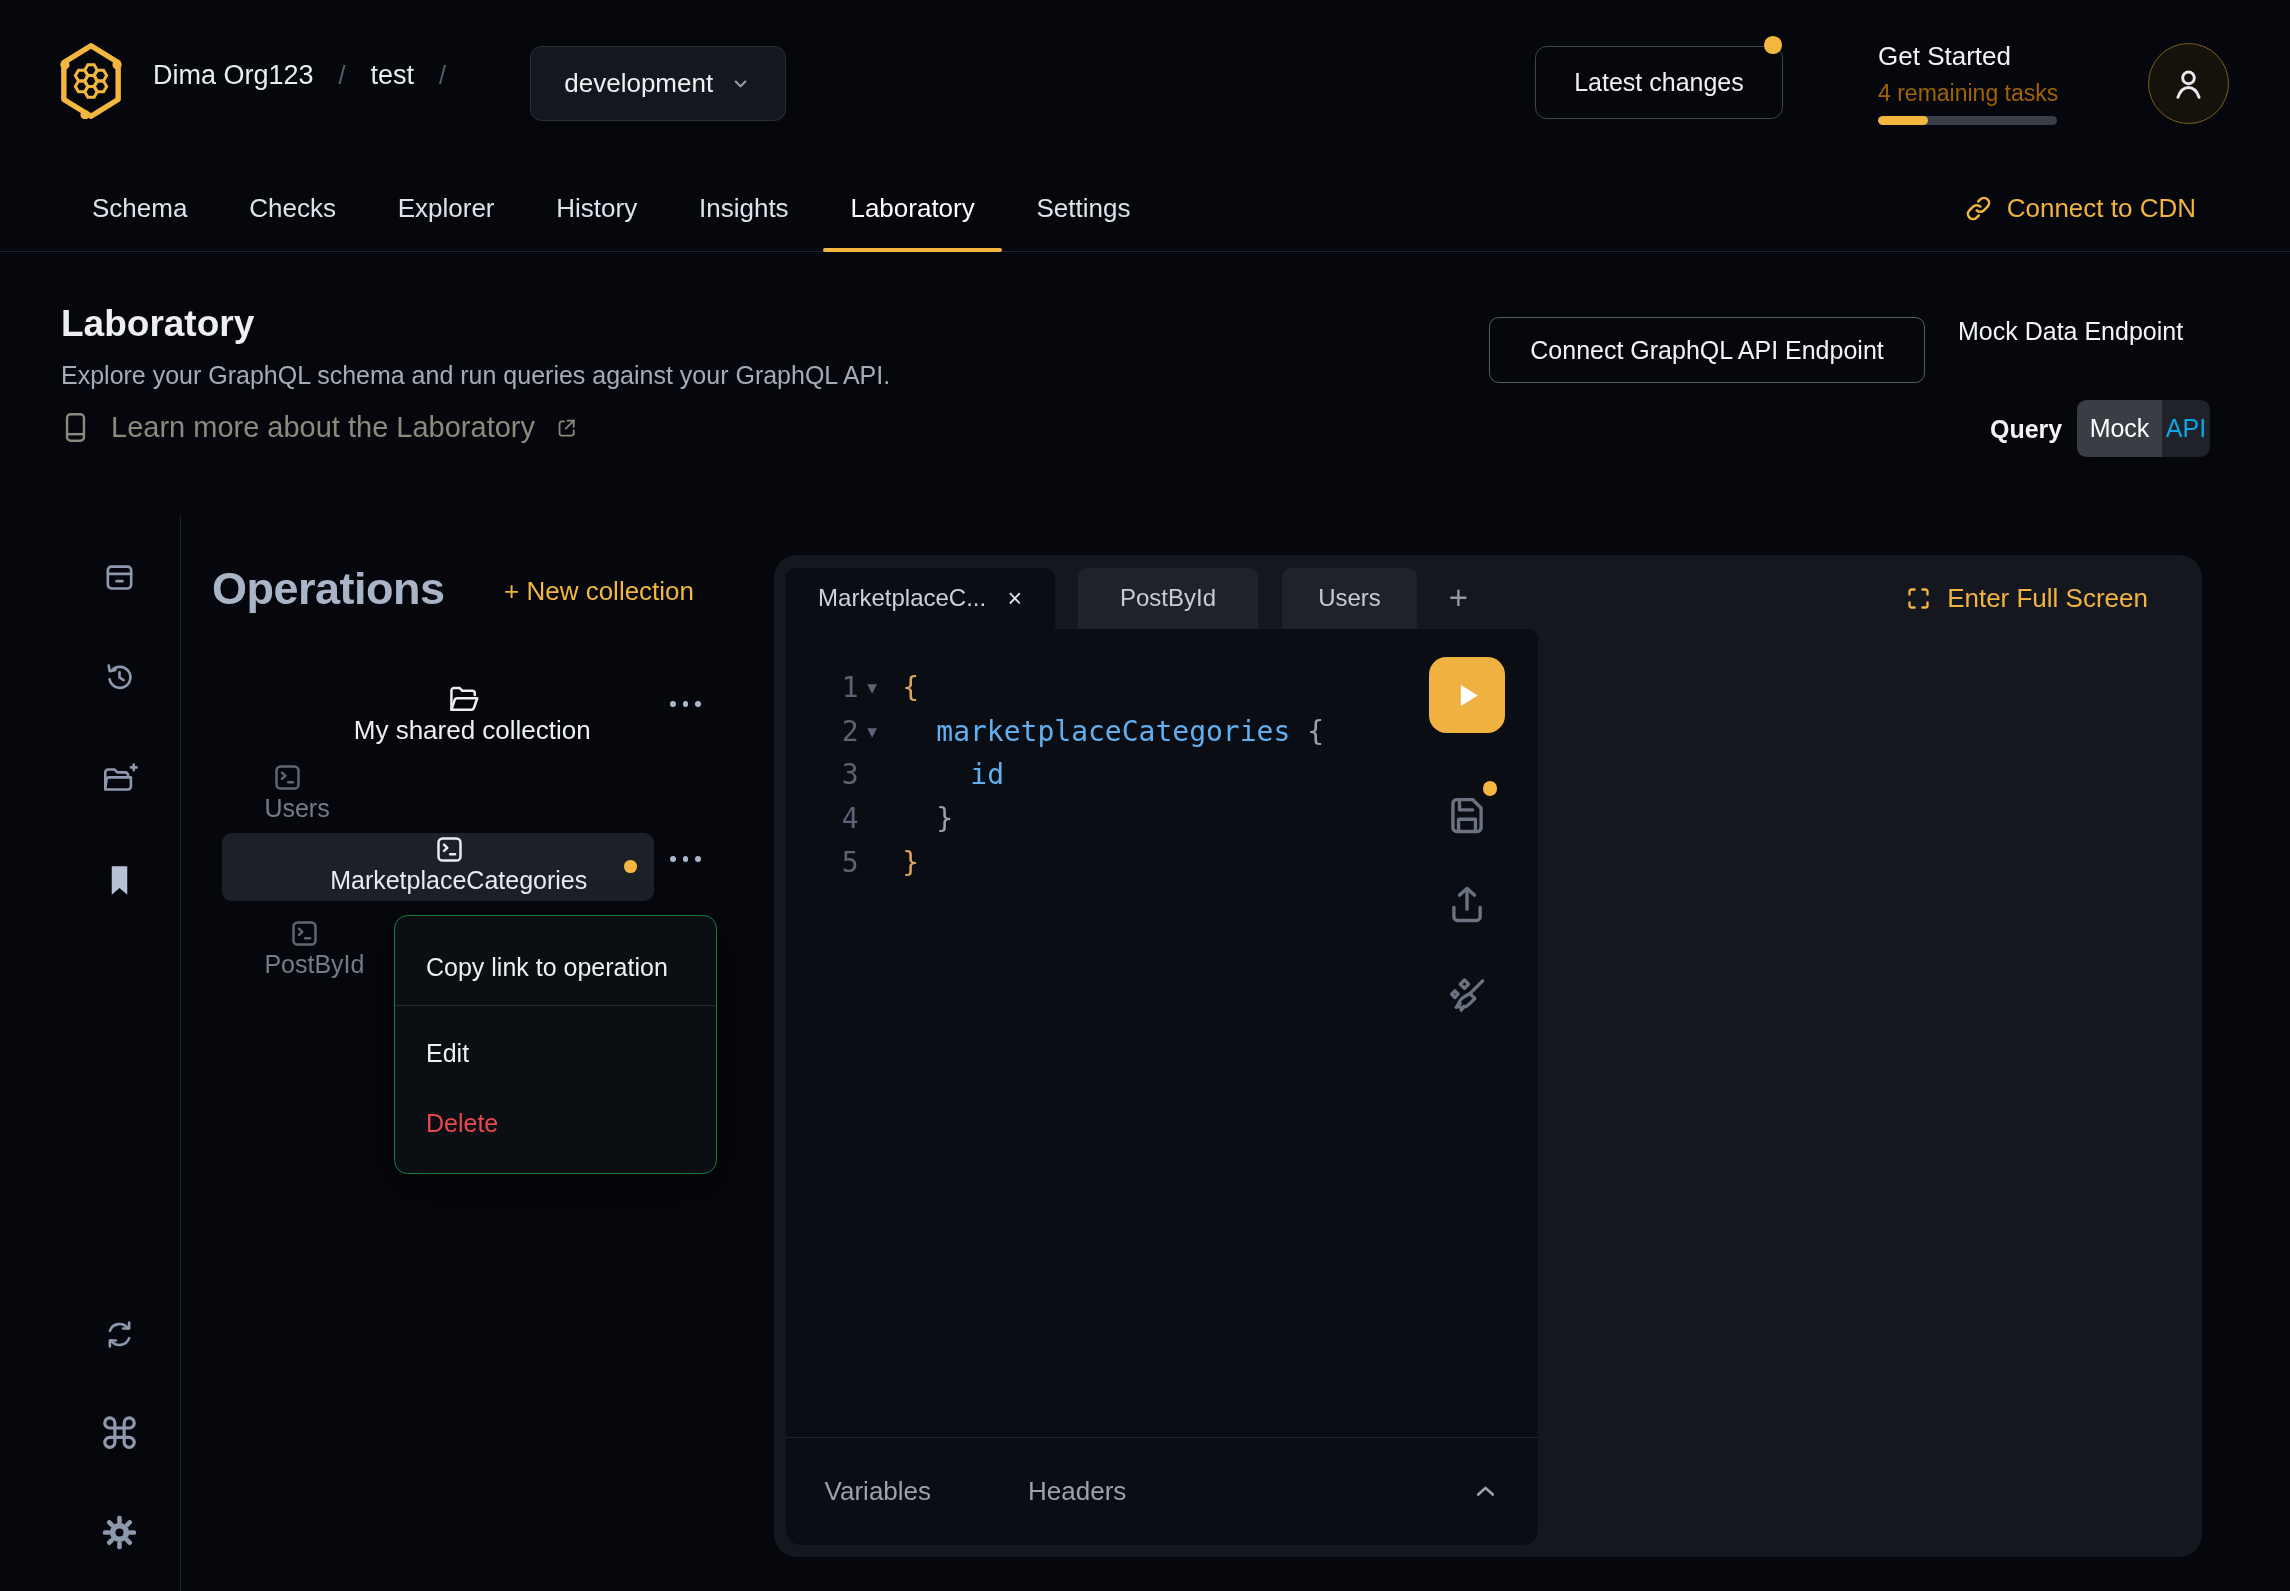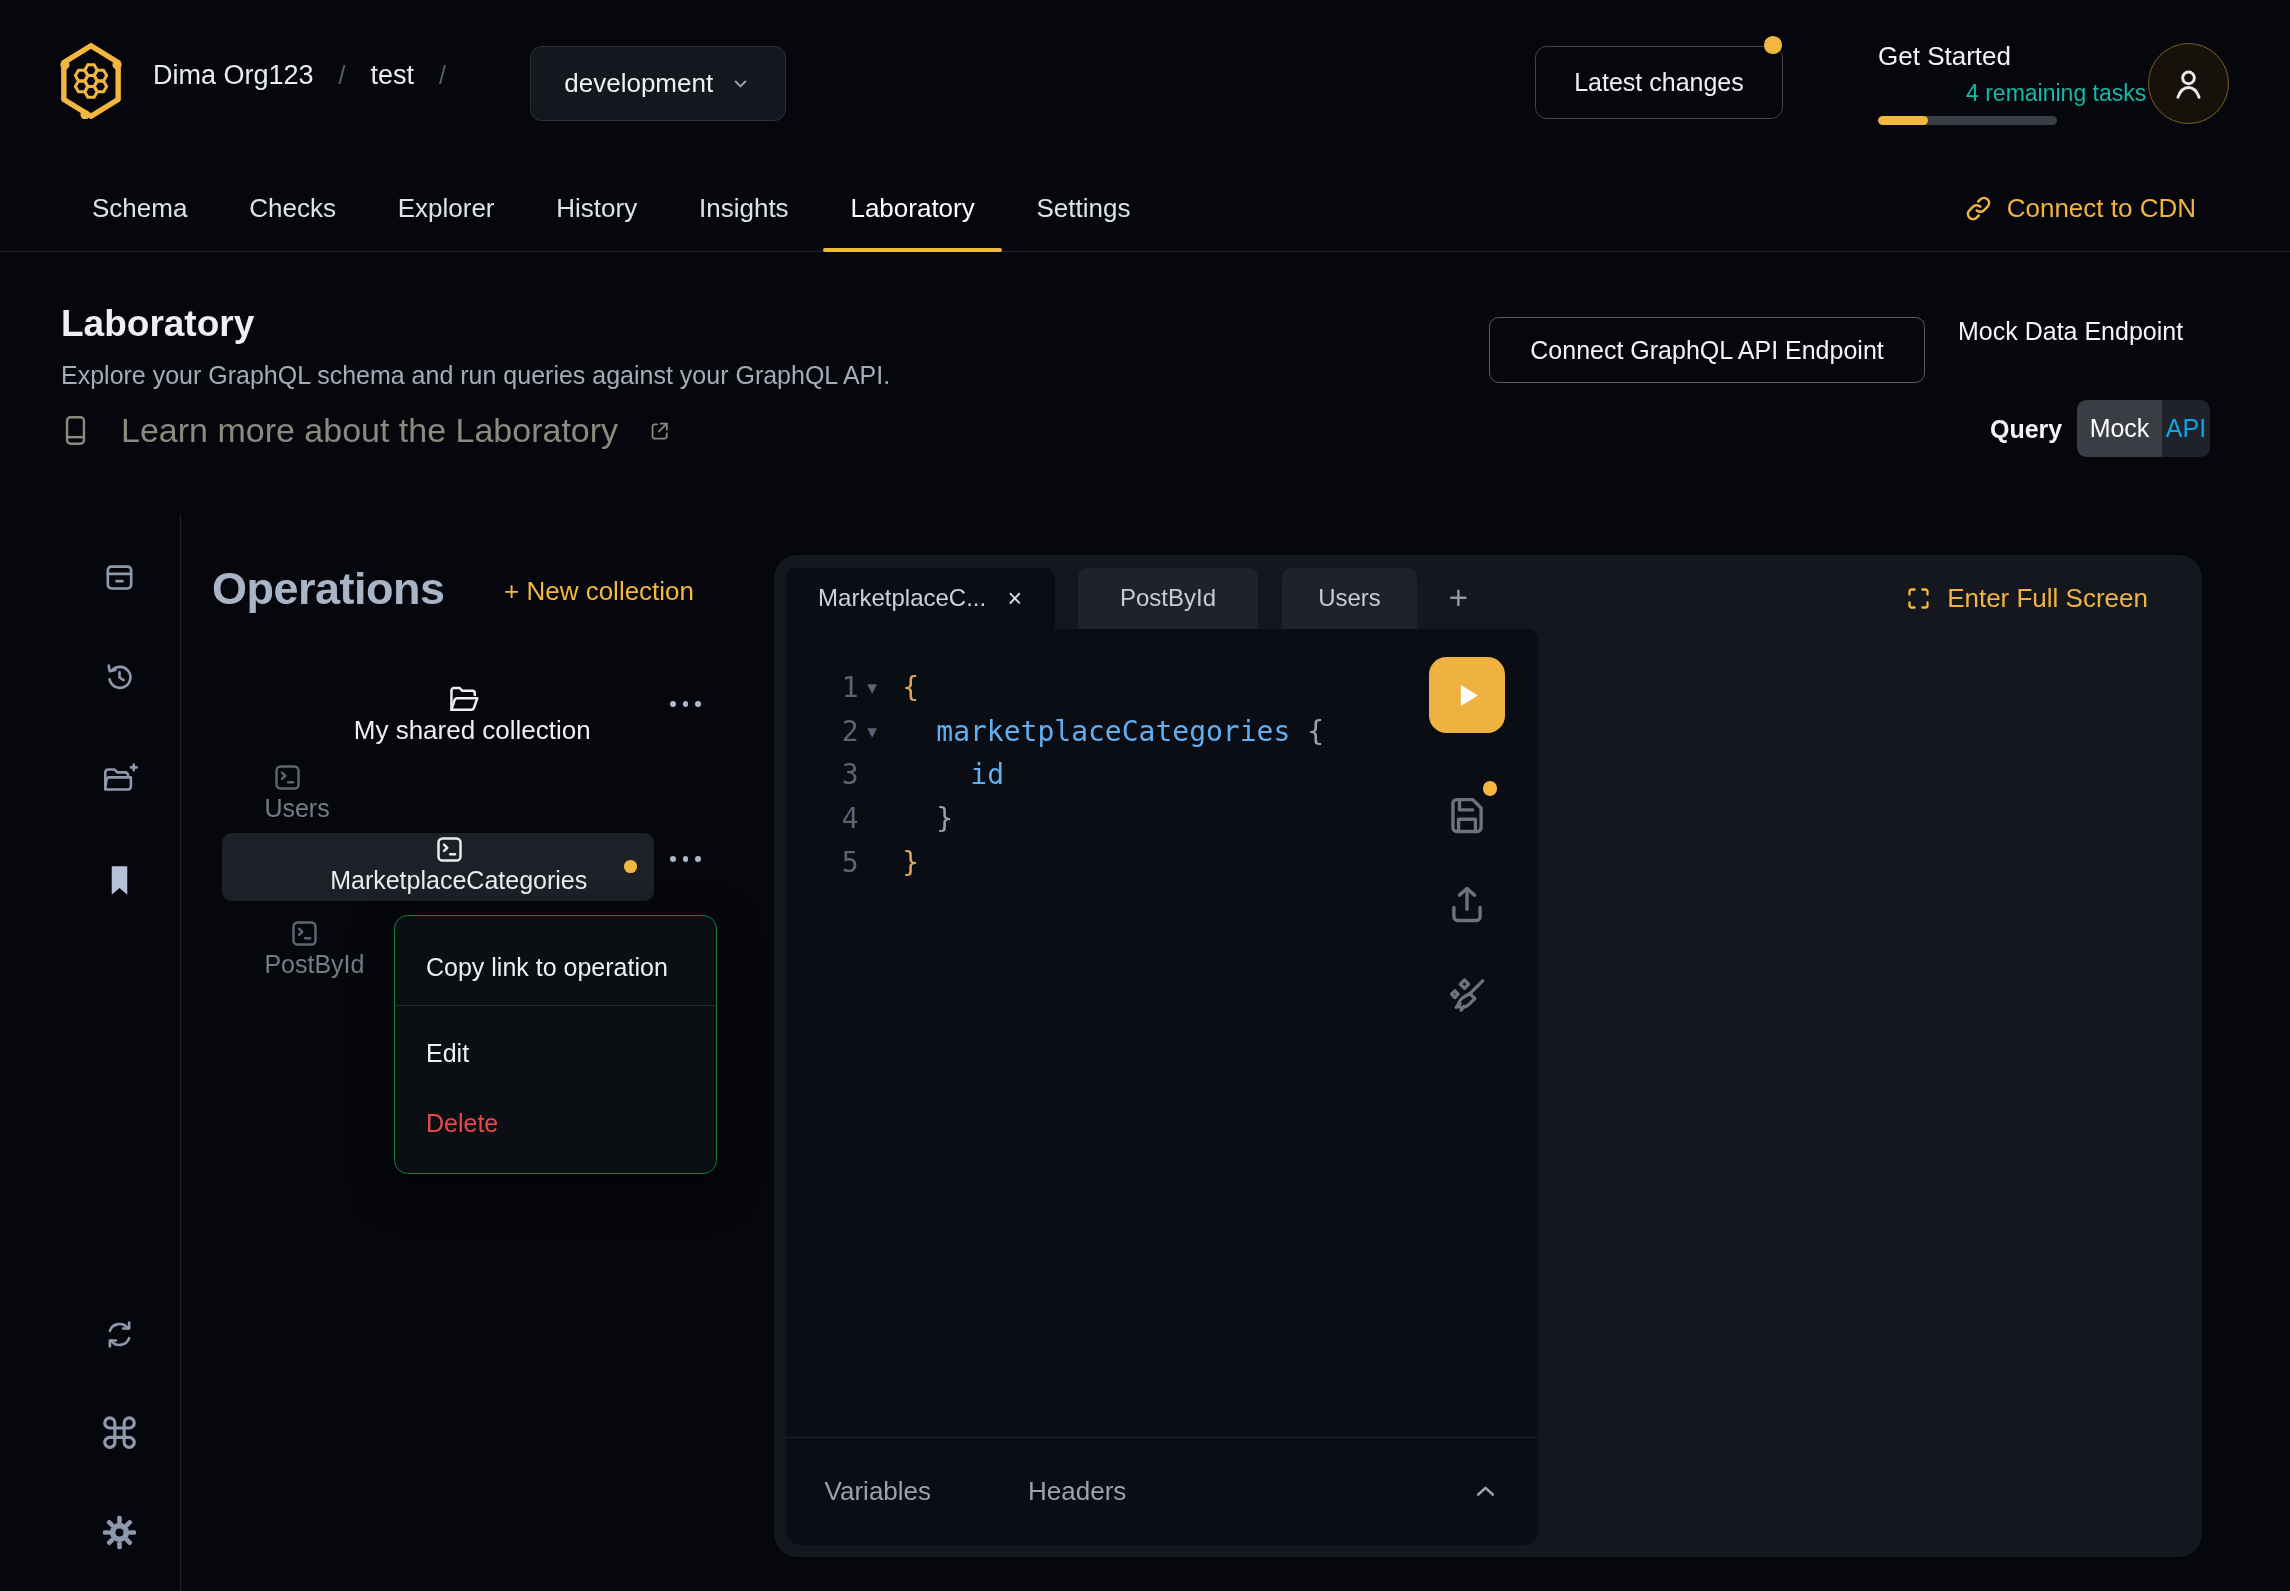--- a/index.html
+++ b/index.html
@@ -13,37 +13,37 @@
   #logo{left:58px;top:43px;}
   #crumbs{left:153px;top:60px;font-size:27px;color:#e9ecf1;gap:25px;}
   .crumb-sep{color:#5a5f69;font-size:25px;}
   #env-select{left:530px;top:46px;width:254px;height:73px;background:#14171d;border:1px solid #2d3037;
       border-radius:11.6px;display:flex;align-items:center;justify-content:center;gap:15.5px;font-size:26px;color:#eef0f4;cursor:pointer;}
   #latest-btn{left:1535px;top:46px;width:246px;height:71px;border:1px solid #41454e;border-radius:11.6px;
       display:flex;align-items:center;justify-content:center;font-size:25px;color:#eef0f4;cursor:pointer;}
   .amber-dot{position:absolute;border-radius:50%;background:#f3b63e;}
   #latest-dot{left:1764px;top:36px;width:17.5px;height:17.5px;}
   #gs-title{left:1878px;top:41px;font-size:26px;font-weight:400;color:#f1f3f6;}
-  #gs-sub{left:1966px;top:80px;font-size:23px;color:#14b8a6;}
+  #gs-sub{left:1878px;top:80px;font-size:23px;color:#a16207;}
   #gs-bar{left:1878px;top:116px;width:179px;height:8.7px;border-radius:4.9px;background:#3a3e47;overflow:hidden;}
   #gs-fill{height:100%;background:#f3b63e;border-radius:4.9px;}
   #avatar{left:2148px;top:43px;width:79px;height:79px;border-radius:50%;border:1.9px solid #7a6023;
       background:#16120b;display:flex;align-items:center;justify-content:center;cursor:pointer;}
 
   
   #nav{left:0;top:165px;width:2290px;height:87px;border-bottom:1px solid #1e222c;display:flex;align-items:stretch;padding-left:65px;box-sizing:border-box;gap:7.8px;}
   .nav-tab{display:flex;align-items:center;padding:0 27px;font-size:26px;color:#dfe3e9;position:relative;cursor:pointer;}
   .nav-tab.active{color:#ffffff;}
   .nav-tab.active::after{content:"";position:absolute;left:0;right:0;bottom:-1px;height:3.9px;background:#f3b63e;border-radius:1.9px;}
   #cdn-link{right:94px;top:165px;height:87px;display:flex;align-items:center;gap:13.6px;color:#f2b440;font-size:26px;cursor:pointer;}
 
   
   #hero-title{left:61px;top:303px;font-size:37px;font-weight:600;color:#edeff3;}
   #hero-desc{left:61px;top:361px;font-size:25px;color:#a6abb6;}
-  #learn-link{left:61px;top:411px;display:flex;align-items:center;gap:31px;font-size:34px;color:#8d897e;cursor:pointer;justify-content:space-between;}
+  #learn-link{left:61px;top:411px;display:flex;align-items:center;gap:21px;font-size:29px;color:#8d897e;cursor:pointer;justify-content:space-between;}
   #connect-endpoint{left:1489px;top:317px;width:434px;height:64px;border:1px solid #575b64;border-radius:9.7px;
       display:flex;align-items:center;justify-content:center;font-size:25px;color:#f2f4f7;cursor:pointer;}
   #mock-endpoint{left:1958px;top:317px;height:64px;display:flex;align-items:flex-start;font-size:25px;color:#f2f4f7;cursor:pointer;}
   #query-label{left:1990px;top:415px;font-size:25px;font-weight:700;color:#f2f4f7;}
   #query-toggle{left:2077px;top:400px;height:57px;border-radius:9.7px;overflow:hidden;display:flex;}
   .seg{display:flex;align-items:center;justify-content:center;font-size:25px;cursor:pointer;}
   .seg.sel{background:#3a3d43;color:#ffffff;width:85px;}
   .seg.unsel{background:#1f2228;color:#0ea5e9;width:48px;}
 
   

